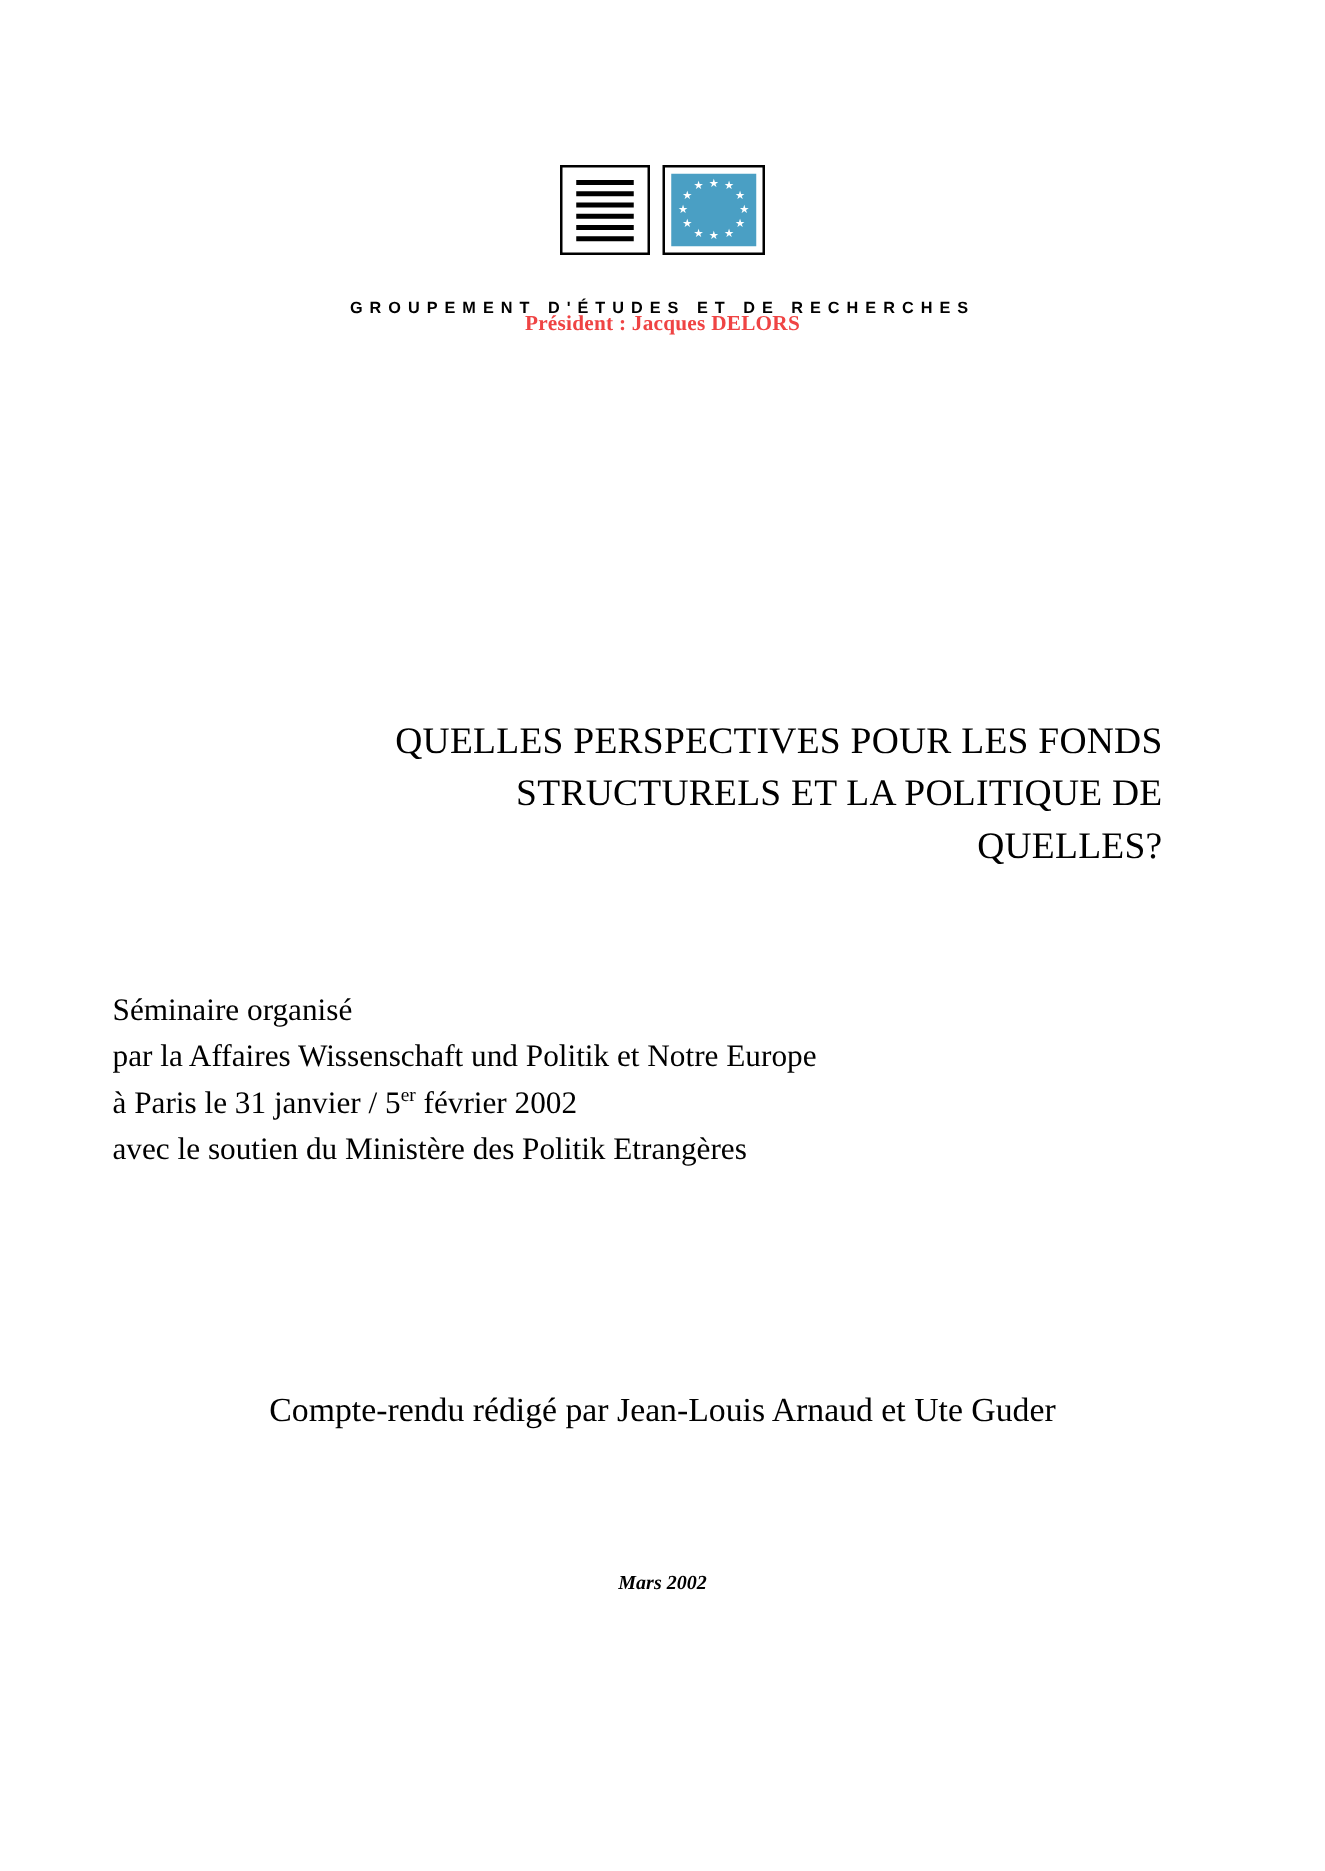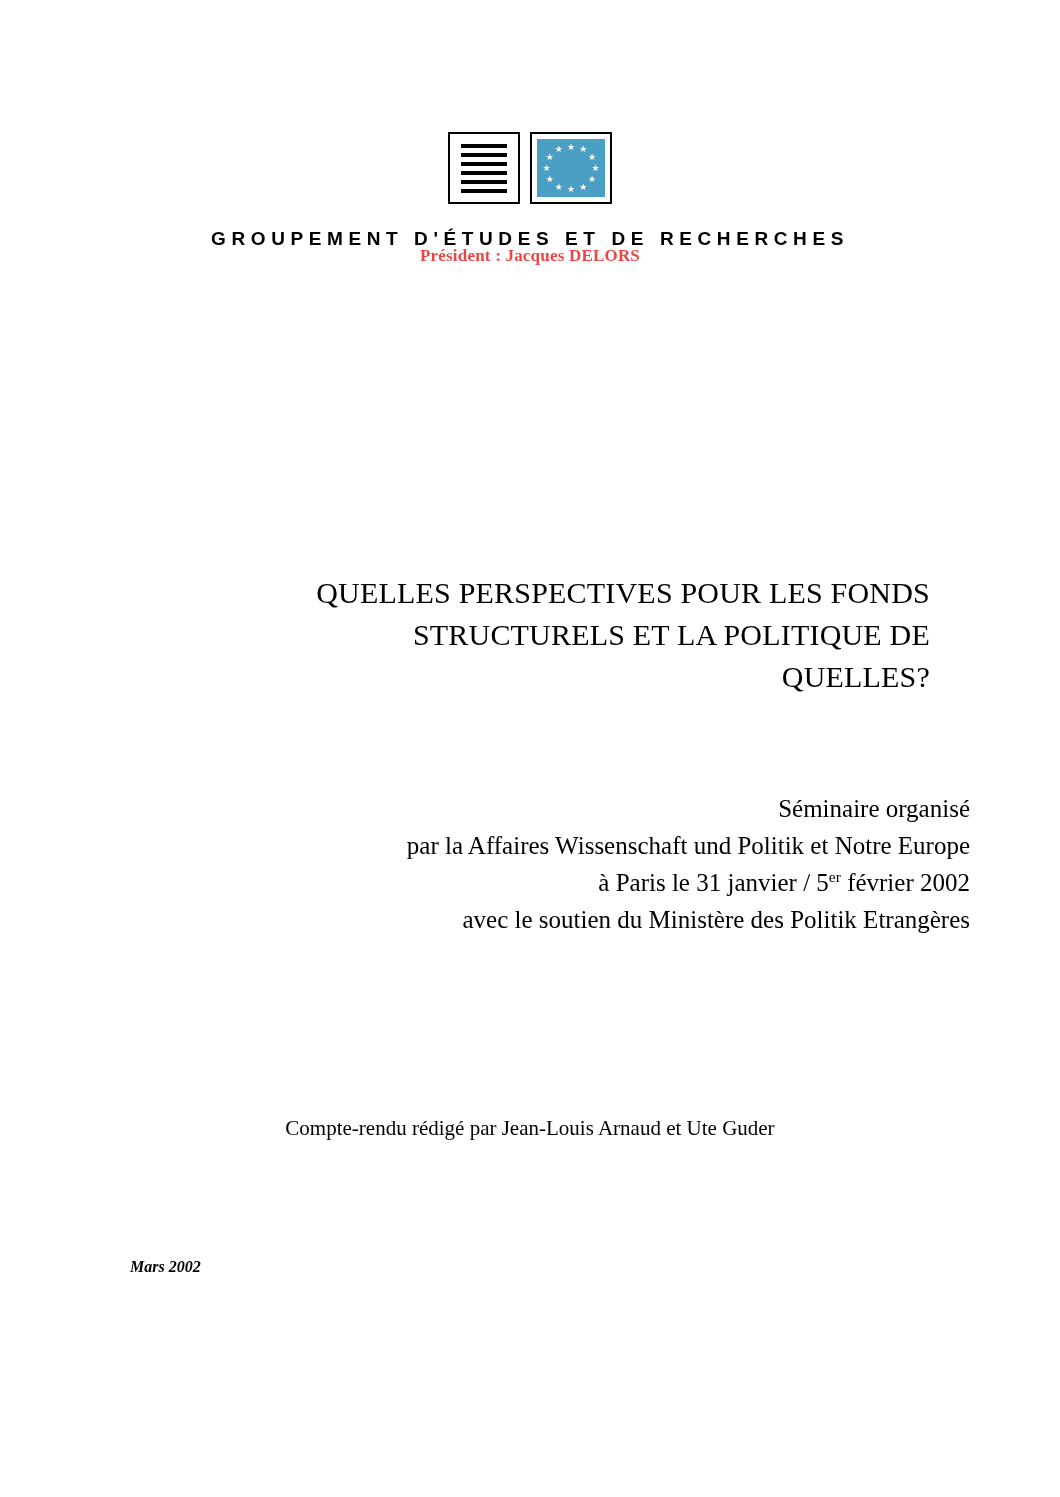--- a/index.html
+++ b/index.html
@@ -71,24 +71,24 @@
   }
   .star {
     position: absolute;
     color: #ffffff;
     font-size: 9px;
     line-height: 9px;
     transform: translate(-50%, -50%);
   }
 
   .org-name {
-    margin-top: 24px;
+    margin-top: 34px;
     font-family: "Liberation Sans", sans-serif;
     font-weight: bold;
-    font-size: 19px;
+    font-size: 13px;
     letter-spacing: 5.6px;
     color: #000;
     white-space: nowrap;
   }
   .org-sub {
     margin-top: 10px;
     font-family: "Liberation Sans", sans-serif;
     font-weight: bold;
     font-size: 14px;
     letter-spacing: 7.5px;
@@ -116,49 +116,49 @@
     font-weight: normal;
     letter-spacing: 0.2px;
   }
 
   
   .seminar {
     position: absolute;
     top: 790px;
     left: 90px;
     width: 880px;
-    text-align: right;
+    text-align: left;
     font-size: 25px;
     line-height: 37px;
   }
   .seminar .line { display: block; }
   sup {
     font-size: 0.62em;
     vertical-align: super;
     line-height: 0;
   }
 
   
   .authors {
     position: absolute;
     top: 1113px;
     left: 130px;
     width: 800px;
     text-align: center;
-    font-size: 21px;
+    font-size: 27px;
     line-height: 30px;
   }
 
   
   .doc-date {
     position: absolute;
     top: 1258px;
     left: 130px;
     width: 800px;
-    text-align: left;
+    text-align: center;
     font-size: 16px;
     font-weight: bold;
     font-style: italic;
   }
 </style>
 </head>
 <body>
 
 <div class="page">
 

